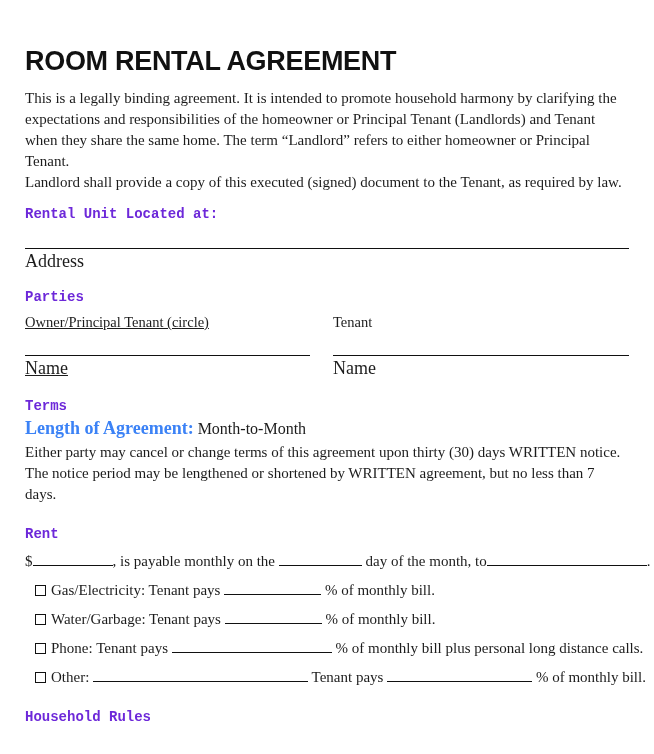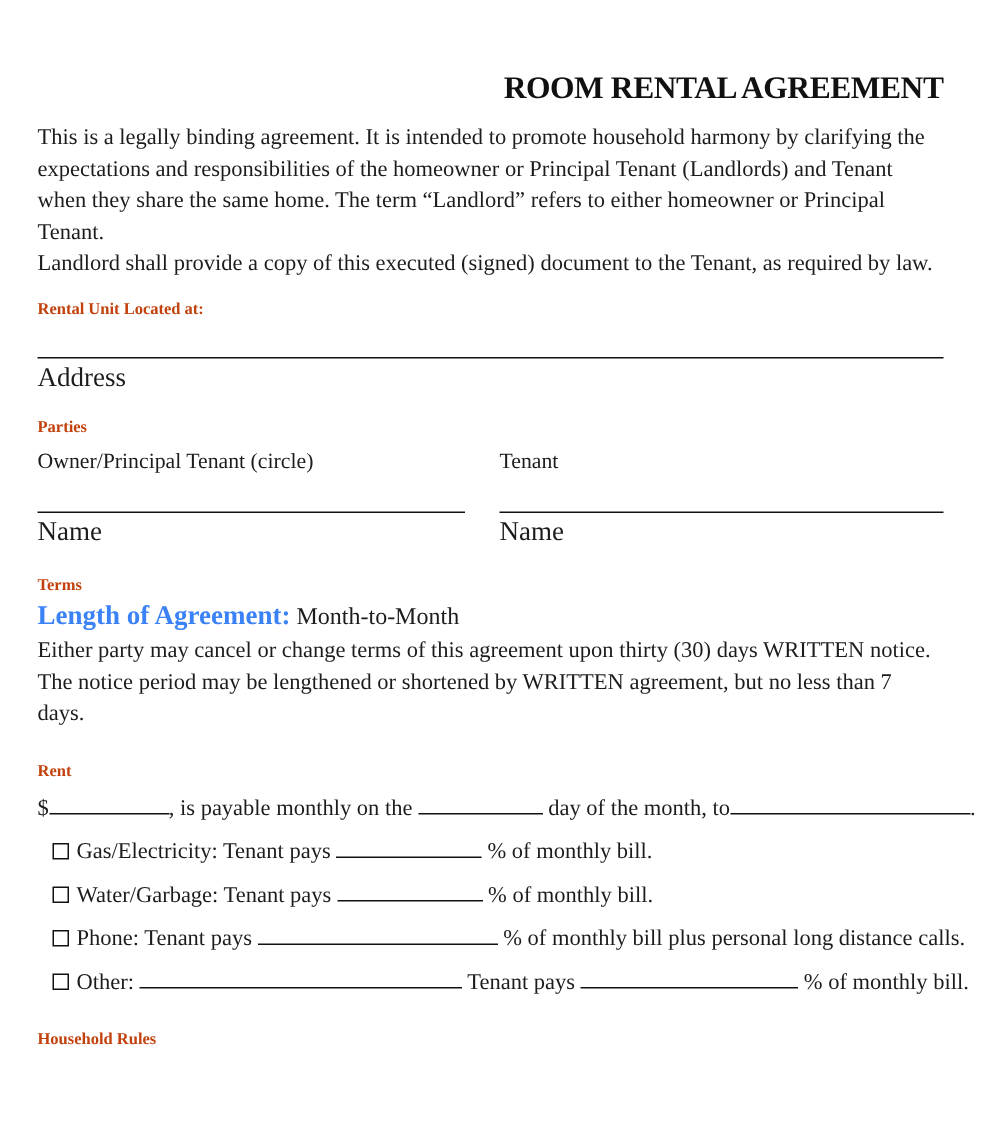--- a/index.html
+++ b/index.html
@@ -6,55 +6,56 @@
   html, body { width: 654px; height: 754px; overflow: hidden; }
   body {
     background: #ffffff;
     color: #1c1c1c;
     font-family: "Liberation Serif", serif;
     font-size: 15px;
   }
   .page { padding: 46px 25px 0 25px; }
 
   .title {
-    font-family: Liberation Serif, serif;
+    font-family: Liberation Sans, sans-serif;
     font-weight: bold;
-    font-size: 21px;
+    font-size: 27px;
     letter-spacing: -0.3px;
-    text-align: right;
+    text-align: left;
     color: #111;
   }
 
   .intro {
     margin-top: 11px;
     line-height: 21px;
     white-space: pre-line;
   }
 
   h2 {
-    font-size: 11px;
+    font-size: 14px;
     font-weight: bold;
-    color: #c2410c;
+    color: #6d28d9;
+    font-family: Liberation Mono, monospace;
   }
   .h-rental  { margin-top: 13px; }
   .h-parties { margin-top: 17px; }
   .h-terms   { margin-top: 19px; }
   .h-rent    { margin-top: 21px; }
   .h-rules   { margin-top: 23px; }
 
   .line-full {
     border-bottom: 1px solid #111;
     height: 1px;
     width: 100%;
   }
   .addr-line { margin-top: 26px; }
   .field-label { font-size: 18px; margin-top: 2px; }
 
   .two-col { display: flex; }
-  .col-l { width: 285px; }
+  .col-l { width: 285px; text-decoration: underline; }
   .col-gap { width: 23px; }
   .col-r { flex: 1; }
 
   .party-label { font-size: 14.5px; margin-top: 9px; }
   .party-line { margin-top: 24px; }
 
   .length-line { margin-top: 4px; font-size: 16px; }
   .length-line b { font-size: 18px; color: #3b82f6; }
   .terms-body { margin-top: 3px; line-height: 21px; white-space: pre-line; }
 

